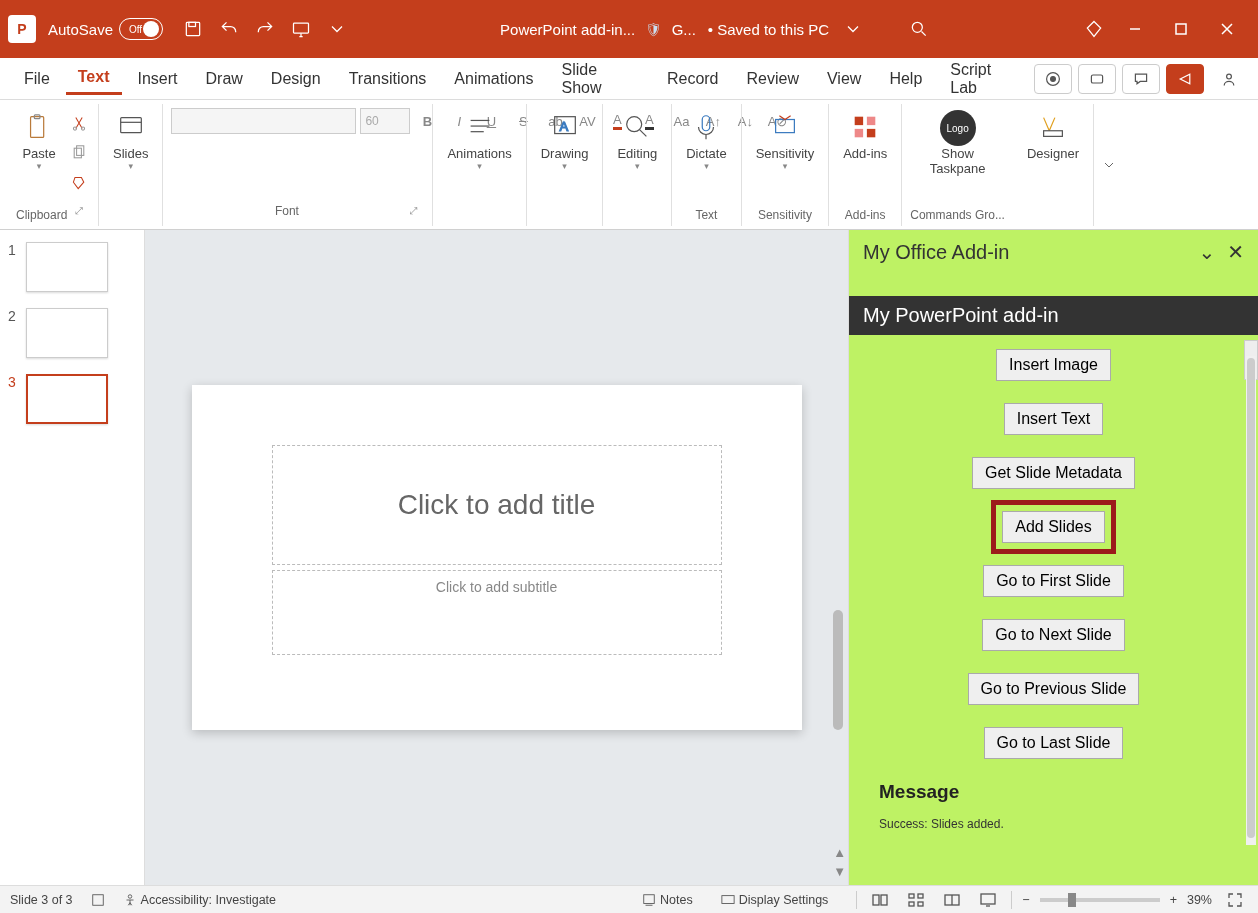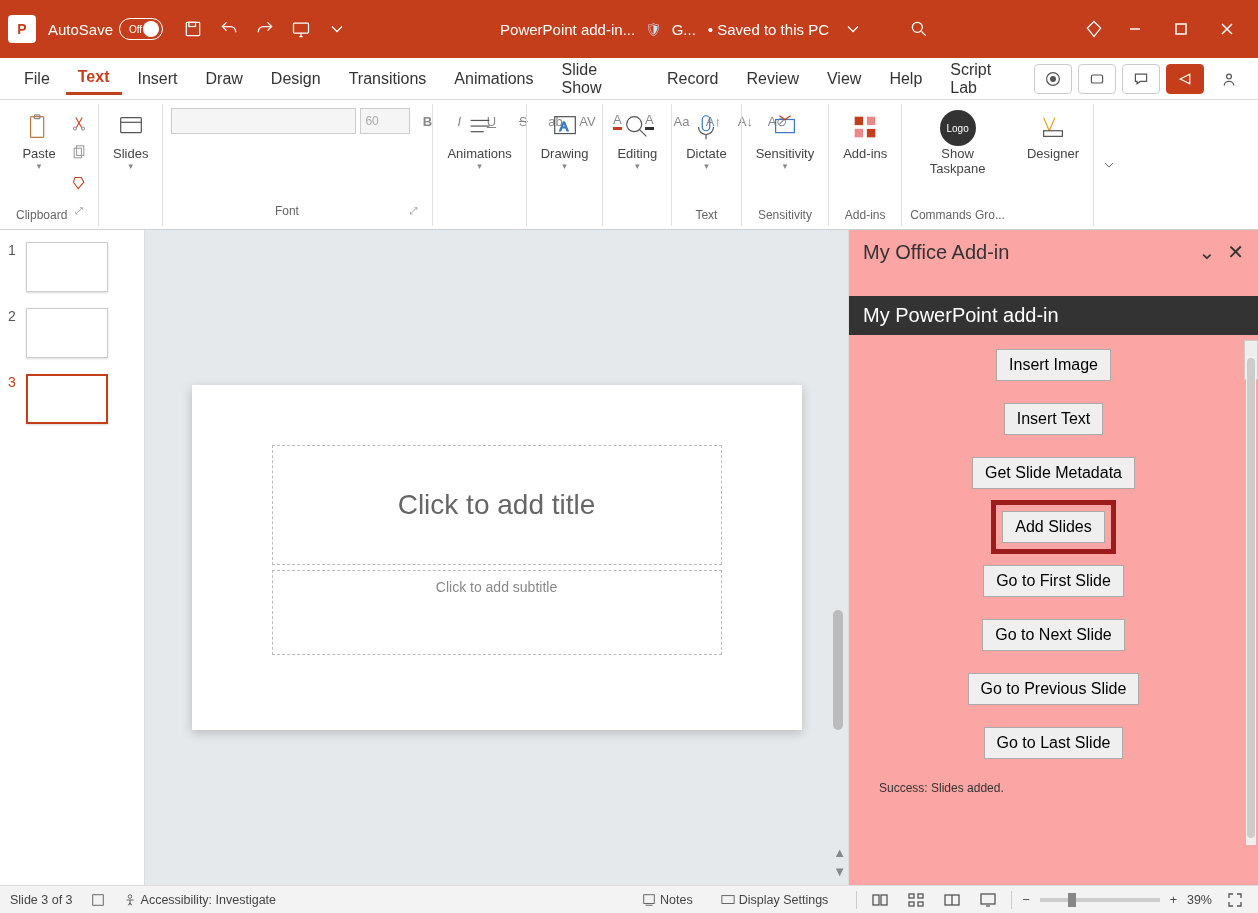--- a/index.html
+++ b/index.html
@@ -56,21 +56,21 @@
 
 .canvas-area { flex: 1; background: #e6e9ec; position: relative; display: flex; align-items: center; justify-content: center; }
 .slide { width: 610px; height: 345px; background: #fff; box-shadow: 0 3px 10px rgba(0,0,0,0.2); position: relative; }
 .title-ph { position: absolute; left: 80px; top: 60px; right: 80px; height: 120px; border: 1px dashed #bbb; display: flex; align-items: center; justify-content: center; color: #666; font-size: 28px; }
 .sub-ph { position: absolute; left: 80px; top: 185px; right: 80px; height: 85px; border: 1px dashed #bbb; display: flex; align-items: flex-start; justify-content: center; color: #888; font-size: 14px; padding-top: 8px; }
 .vscroll { position: absolute; right: 2px; top: 0; width: 16px; height: 100%; }
 .scroll-thumb { width: 10px; height: 120px; background: #bbb; border-radius: 5px; margin: 380px auto 0; }
 .nav-arrows { position: absolute; right: 2px; bottom: 6px; display:flex; flex-direction:column; gap:4px; }
 
 
-.taskpane { width: 410px; background: #fca5a5; border-left: 1px solid #ddd; display: flex; flex-direction: column; }
+.taskpane { width: 410px; background: #bef264; border-left: 1px solid #ddd; display: flex; flex-direction: column; }
 .taskpane-header { height: 44px; display: flex; align-items: center; padding: 0 14px; font-size: 20px; color: #333; }
 .taskpane-header .sp { margin-left: auto; display: flex; gap: 12px; }
 .taskpane-title { background: #333; color: #fff; padding: 8px 14px; font-size: 20px; }
 .taskpane-body { flex: 1; padding: 14px 0; display: flex; flex-direction: column; align-items: center; gap: 22px; overflow-y: auto; position: relative; }
 .tp-btn { background: #efefef; border: 1px solid #aaa; padding: 6px 12px; font-size: 16px; cursor: pointer; }
 .tp-btn.highlighted { outline: 5px solid #9c1b1b; outline-offset: 6px; }
 .tp-message { width: 100%; padding: 0 30px; }
 .tp-message h3 { font-size: 19px; margin-bottom: 14px; color: #222; font-weight:600;}
 .tp-message p { font-size: 12px; color: #333; }
 .tp-collapse-tab { position: absolute; right: 0; top: 44px; width: 14px; height: 40px; background: #eee; border: 1px solid #ccc; display:flex; align-items:center; justify-content:center; font-size:10px; cursor:pointer; }
@@ -458,20 +458,21 @@
       <div class="taskpane-body">
         <button class="tp-btn">Insert Image</button>
         <button class="tp-btn">Insert Text</button>
         <button class="tp-btn">Get Slide Metadata</button>
         <button class="tp-btn highlighted">Add Slides</button>
         <button class="tp-btn">Go to First Slide</button>
         <button class="tp-btn">Go to Next Slide</button>
         <button class="tp-btn">Go to Previous Slide</button>
         <button class="tp-btn">Go to Last Slide</button>
         <div class="tp-message">
+          <h3>Message</h3>
           <p>Success: Slides added.</p>
         </div>
       </div>
       <div class="tp-scroll">
           <div class="tp-scroll-thumb"></div>
         </div>
     </div>
   </div>
 </div>
 

